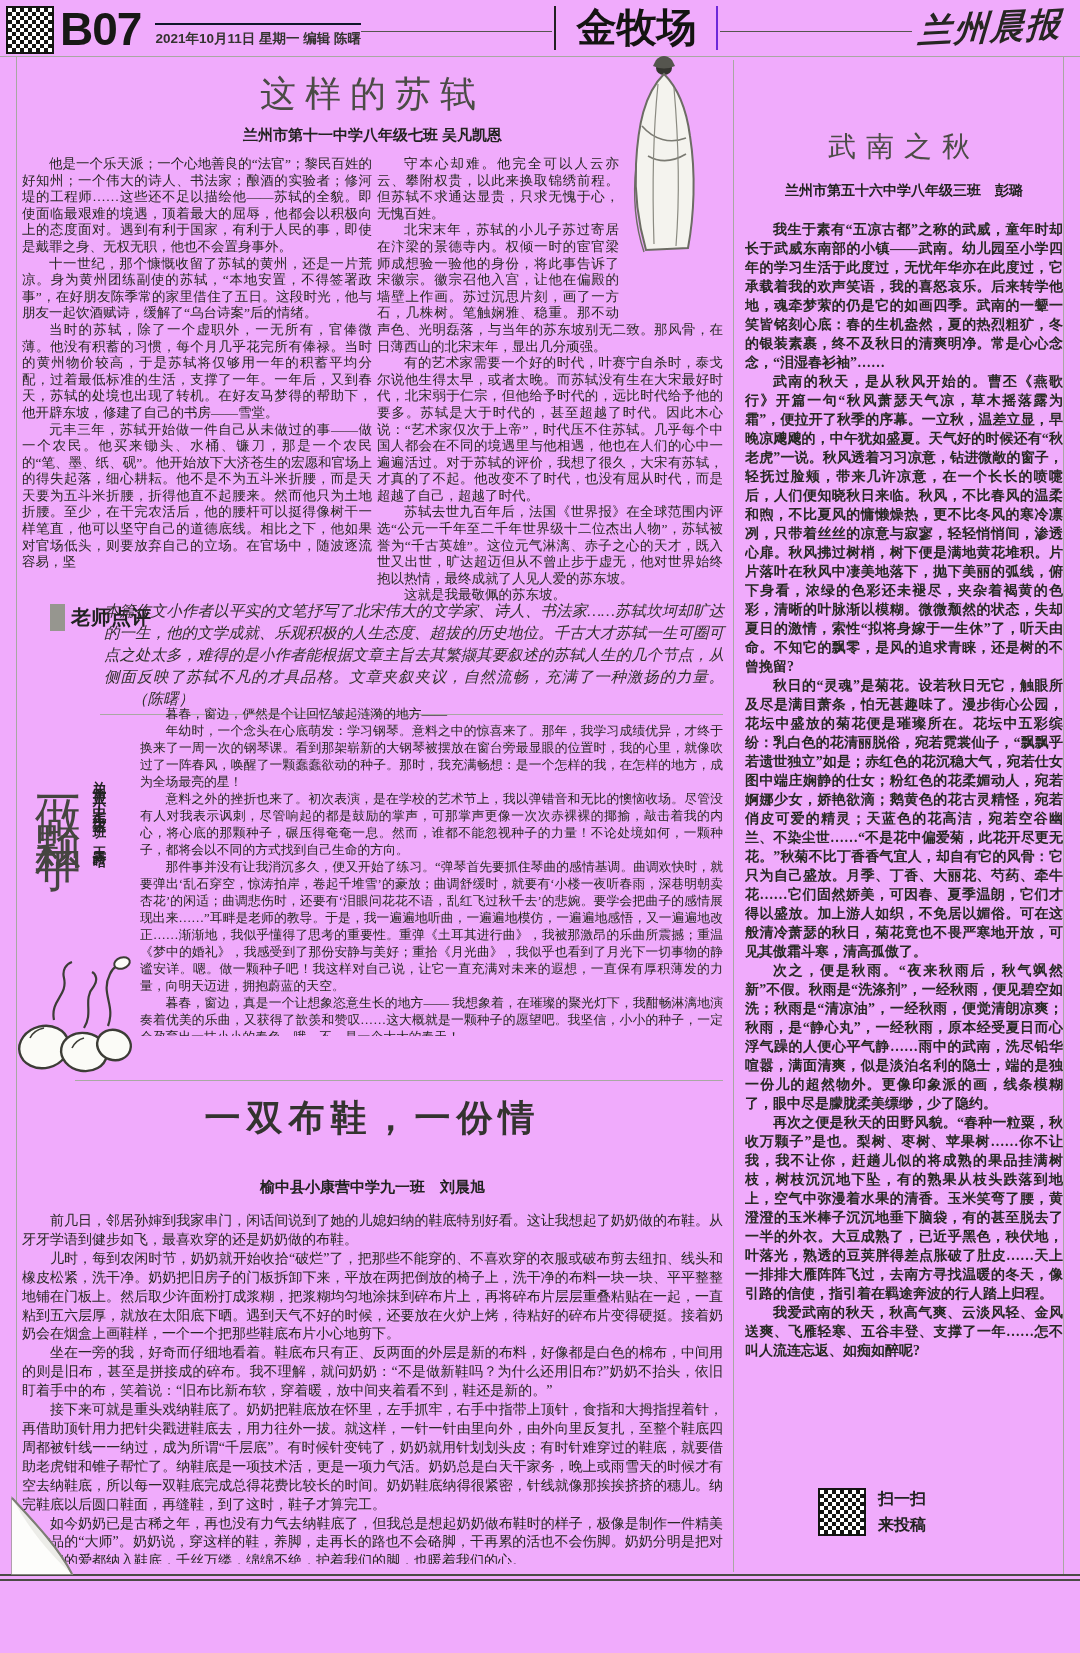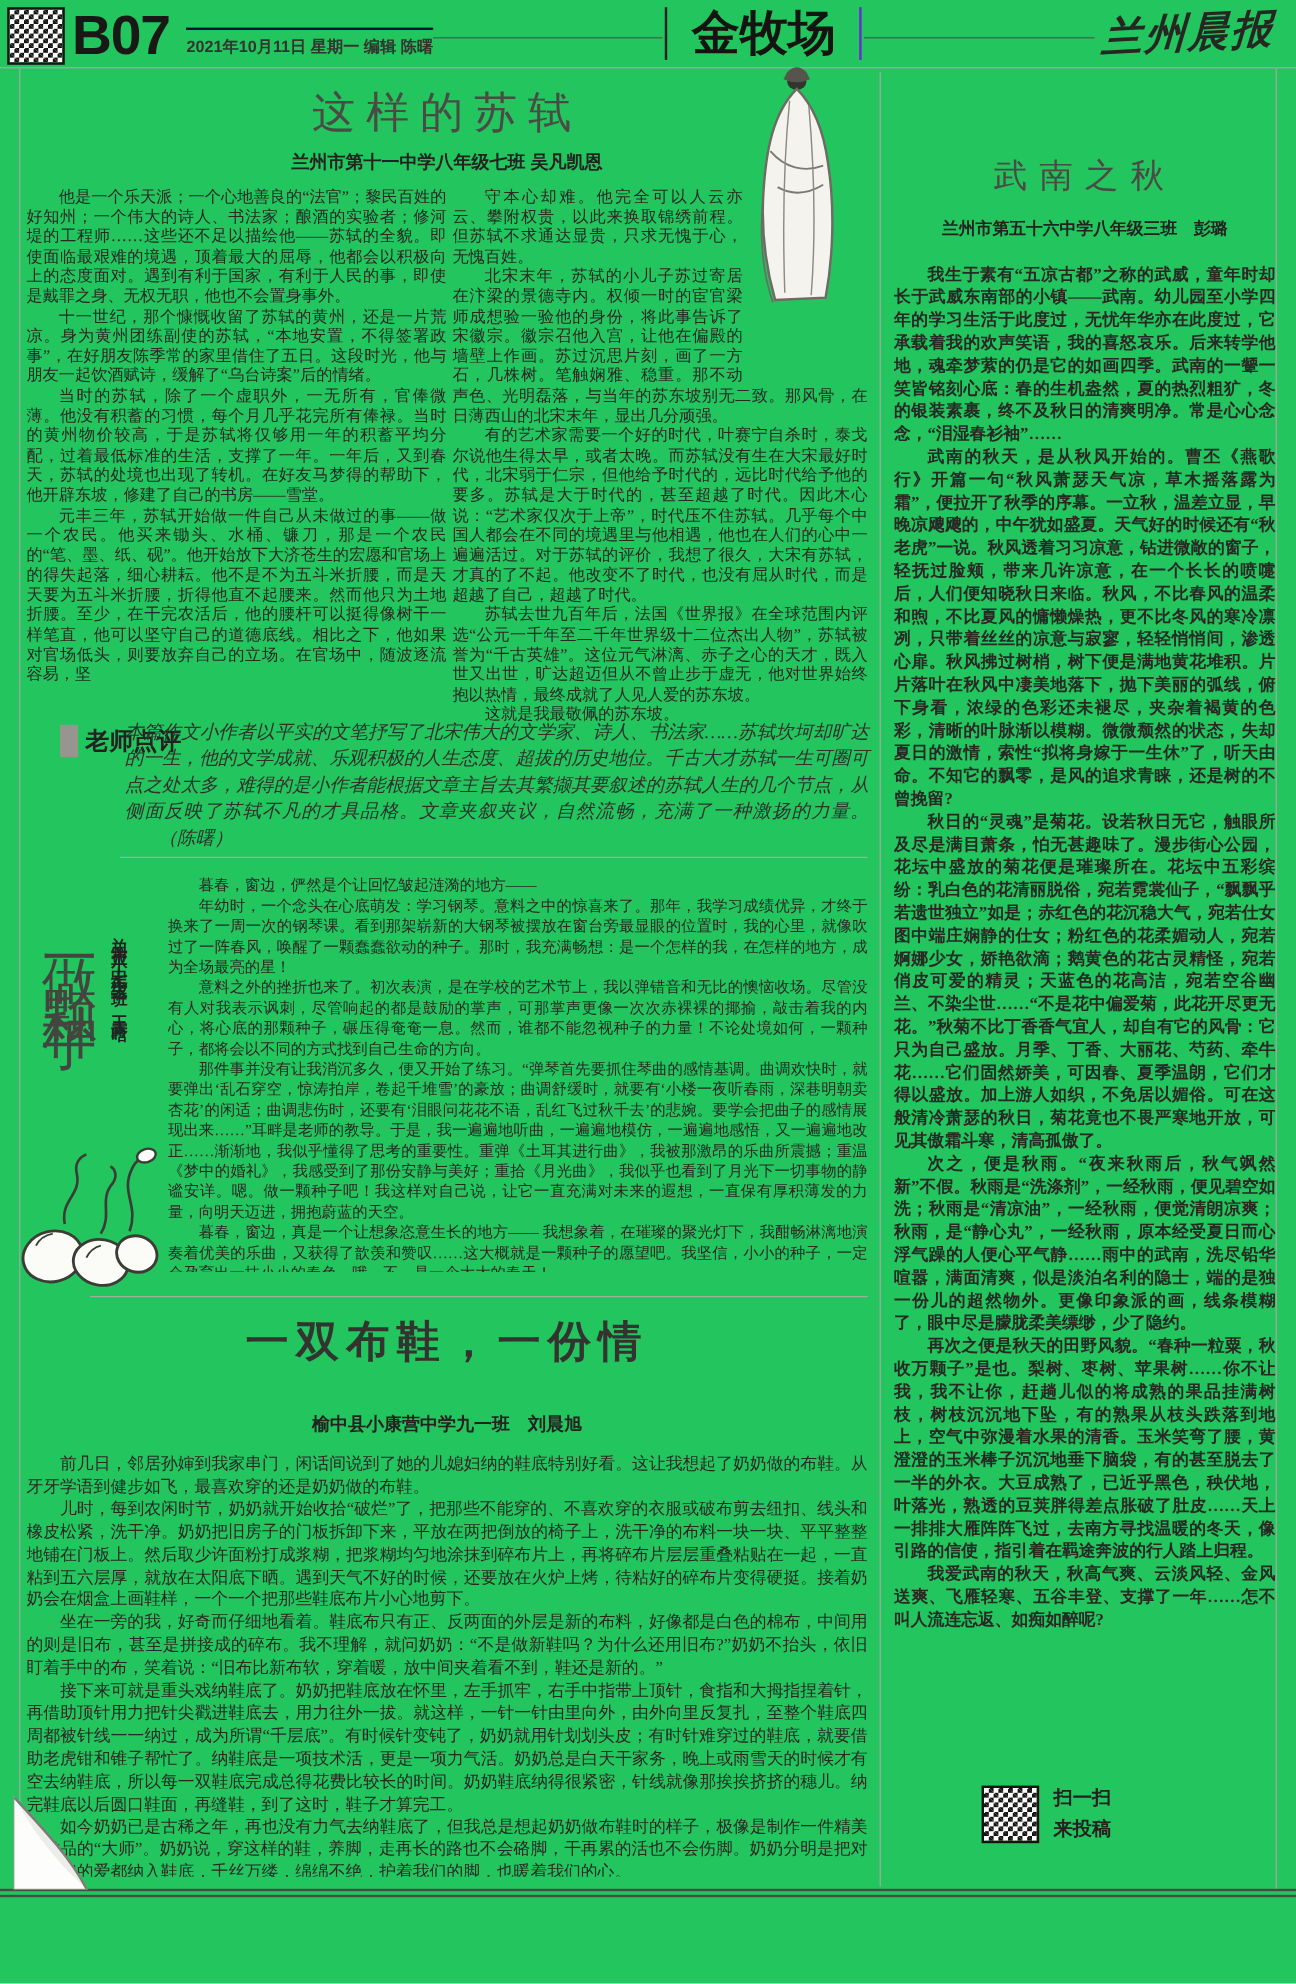--- a/index.html
+++ b/index.html
@@ -1,18 +1,18 @@
 <!DOCTYPE html>
 <html><head>
 <meta charset="utf-8">
 <style>
   html,body{margin:0;padding:0;background:#e9e9e6;}
   .page{
     position:relative; width:1080px; height:1653px; margin:0 auto;
-    background:#22c55e; overflow:hidden; color:#1e1e1c;
+    background:#f0abfc; overflow:hidden; color:#1e1e1c;
     font-family:"Liberation Serif","DejaVu Serif",serif;
   }
   
   .header{position:absolute;left:0;top:0;width:1080px;height:56px;display:flex;align-items:center;padding:0;box-sizing:border-box;}
   .qr{background-image:
       linear-gradient(45deg,#141412 25%,transparent 25%,transparent 75%,#141412 75%),
       linear-gradient(45deg,#141412 25%,#fff 25%,#fff 75%,#141412 75%);
       background-size:8px 8px;background-position:0 0,4px 4px;border:2px solid #141412;box-sizing:border-box;}
   .qr-hd{width:48px;height:48px;margin:4px 6px 0 6px;flex:0 0 auto;}
   .pageno{font-family:"Liberation Sans","DejaVu Sans",sans-serif;font-size:46px;font-weight:700;letter-spacing:-1px;color:#18181六;color:#181816;line-height:1;margin-top:2px;}
@@ -122,21 +122,21 @@
       <path d="M94,76 C102,54 86,44 96,24 C99,17 106,12 112,15" fill="none" stroke="#3c3c36" stroke-width="2.2"></path>
       <ellipse cx="108" cy="13" rx="8" ry="5.5" fill="#fbfbf7" stroke="#3c3c36" stroke-width="2" transform="rotate(-18 108 13)"></ellipse>
       <ellipse cx="30" cy="97" rx="25" ry="21" fill="#fbfbf7" stroke="#3c3c36" stroke-width="2.4" transform="rotate(-14 30 97)"></ellipse>
       <ellipse cx="70" cy="102" rx="23" ry="19" fill="#fbfbf7" stroke="#3c3c36" stroke-width="2.4" transform="rotate(10 70 102)"></ellipse>
       <ellipse cx="100" cy="95" rx="17" ry="15" fill="#fbfbf7" stroke="#3c3c36" stroke-width="2.4" transform="rotate(18 100 95)"></ellipse>
       <path d="M16,88 Q20,80 30,78" fill="none" stroke="#3c3c36" stroke-width="1.6"></path>
       <path d="M58,98 Q62,90 70,88" fill="none" stroke="#3c3c36" stroke-width="1.6"></path>
     </svg>
   </div>
 
-  <div class="body-col seed-body" style="left:140px;top:730px;width:583px;height:330px;">
+  <div class="body-col seed-body" style="left:140px;top:706px;width:583px;height:330px;">
     <p>暮春，窗边，俨然是个让回忆皱起涟漪的地方——</p>
     <p>年幼时，一个念头在心底萌发：学习钢琴。意料之中的惊喜来了。那年，我学习成绩优异，才终于换来了一周一次的钢琴课。看到那架崭新的大钢琴被摆放在窗台旁最显眼的位置时，我的心里，就像吹过了一阵春风，唤醒了一颗蠢蠢欲动的种子。那时，我充满畅想：是一个怎样的我，在怎样的地方，成为全场最亮的星！</p>
     <p>意料之外的挫折也来了。初次表演，是在学校的艺术节上，我以弹错音和无比的懊恼收场。尽管没有人对我表示讽刺，尽管响起的都是鼓励的掌声，可那掌声更像一次次赤裸裸的揶揄，敲击着我的内心，将心底的那颗种子，碾压得奄奄一息。然而，谁都不能忽视种子的力量！不论处境如何，一颗种子，都将会以不同的方式找到自己生命的方向。</p>
     <p>那件事并没有让我消沉多久，便又开始了练习。“弹琴首先要抓住琴曲的感情基调。曲调欢快时，就要弹出‘乱石穿空，惊涛拍岸，卷起千堆雪’的豪放；曲调舒缓时，就要有‘小楼一夜听春雨，深巷明朝卖杏花’的闲适；曲调悲伤时，还要有‘泪眼问花花不语，乱红飞过秋千去’的悲婉。要学会把曲子的感情展现出来……”耳畔是老师的教导。于是，我一遍遍地听曲，一遍遍地模仿，一遍遍地感悟，又一遍遍地改正……渐渐地，我似乎懂得了思考的重要性。重弹《土耳其进行曲》，我被那激昂的乐曲所震撼；重温《梦中的婚礼》，我感受到了那份安静与美好；重拾《月光曲》，我似乎也看到了月光下一切事物的静谧安详。嗯。做一颗种子吧！我这样对自己说，让它一直充满对未来的遐想，一直保有厚积薄发的力量，向明天迈进，拥抱蔚蓝的天空。</p>
     <p>暮春，窗边，真是一个让想象恣意生长的地方—— 我想象着，在璀璨的聚光灯下，我酣畅淋漓地演奏着优美的乐曲，又获得了歆羡和赞叹……这大概就是一颗种子的愿望吧。我坚信，小小的种子，一定会孕育出一抹小小的春色。哦，不，是一个大大的春天！</p>
   </div>
 
   <div class="hrule" style="left:75px;top:1080px;width:648px;"></div>
 
   <div class="atitle" style="left:20px;top:1094px;width:705px;font-size:36px;letter-spacing:6px;font-weight:600;color:#33332f;">一双布鞋，一份情</div>

